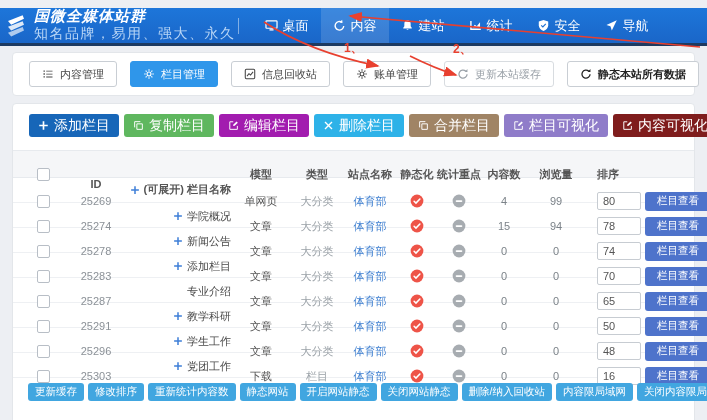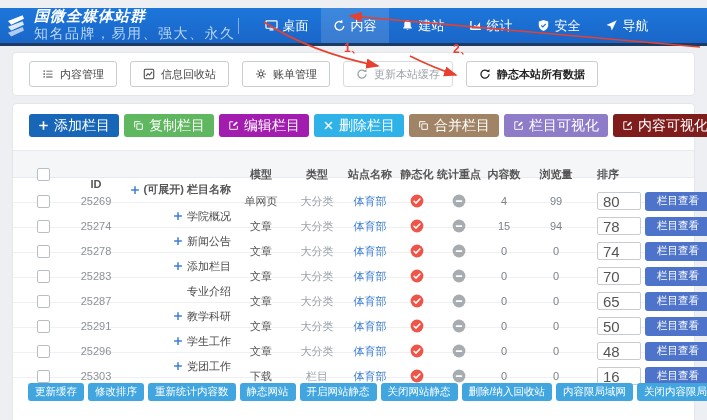--- a/index.html
+++ b/index.html
@@ -55,21 +55,21 @@
   .thead .c-site{color:#555;cursor:default;}
   .c-count,.c-views{color:#7b8288;}
   .thead .c-count,.thead .c-views{color:#555;}
   .name-text{color:#4a4a4a;}
   .plus-blue{color:#3e7fd8;margin-right:4px;}
   .plus-blue svg{width:10px;height:10px;}
   .cbx{width:13px;height:13px;box-sizing:border-box;border:1px solid #b8bec6;border-radius:2px;background:#fff;cursor:pointer;}
   .st{display:inline-flex;cursor:pointer;}
   .st svg{width:14px;height:14px;}
   .sort-input{width:44px;height:18px;box-sizing:border-box;border:1px solid #c7ccd2;border-radius:2px;
-    font-size:15px;color:#555;padding:0 0 0 5px;font-family:inherit;}
+    font-size:11px;color:#555;padding:0 0 0 5px;font-family:inherit;}
   .row-btn{height:19px;padding:0 8px;min-width:66px;background:#4e73cb;color:#fff;border:none;border-radius:3px;
     font-size:10.5px;white-space:nowrap;cursor:pointer;font-family:inherit;}
 
   
   .footer-actions{position:absolute;left:28px;top:383px;display:flex;gap:4px;z-index:6;}
   .ft-btn{height:18px;padding:0 7px;background:#41a6e0;color:#fff;border:none;border-radius:3px;
     font-size:10.5px;display:inline-flex;align-items:center;cursor:pointer;white-space:nowrap;font-family:inherit;}
 
   
   .annot{position:absolute;left:0;top:0;width:707px;height:420px;z-index:40;pointer-events:none;}
@@ -151,20 +151,31 @@
 </header>
 
 <section class="toolbar-card">
     <button class="tb-btn ">
       <span class="icon ">
         <svg viewBox="0 0 16 16" fill="currentColor" aria-hidden="true">
           <path d="M2 3.2h1.8V5H2zM2 7.1h1.8v1.8H2zM2 11h1.8v1.8H2zM5.6 3.6h8.4v1.2H5.6zM5.6 7.5h8.4v1.2H5.6zM5.6 11.4h8.4v1.2H5.6z"></path>
         </svg>
       </span>
       <span>内容管理</span>
+    </button>
+    <button class="tb-btn active">
+      <span class="icon ">
+        <svg viewBox="0 0 16 16" fill="currentColor" aria-hidden="true">
+          <g fill="none" stroke="currentColor" stroke-width="1.5">
+            <circle cx="8" cy="8" r="2.6"></circle>
+            <path d="M8 1.6v2M8 12.4v2M1.6 8h2M12.4 8h2M3.5 3.5l1.4 1.4M11.1 11.1l1.4 1.4M12.5 3.5l-1.4 1.4M4.9 11.1l-1.4 1.4"></path>
+          </g>
+        </svg>
+      </span>
+      <span>栏目管理</span>
     </button>
     <button class="tb-btn ">
       <span class="icon ">
         <svg viewBox="0 0 16 16" fill="currentColor" aria-hidden="true">
           <g fill="none" stroke="currentColor" stroke-width="1.4">
             <rect x="1.7" y="1.7" width="12.6" height="12.6" rx="1.5"></rect>
             <path d="M4 10.8l2.6-3.2 2.1 1.7 3.4-4.2"></path>
           </g>
         </svg>
       </span>

